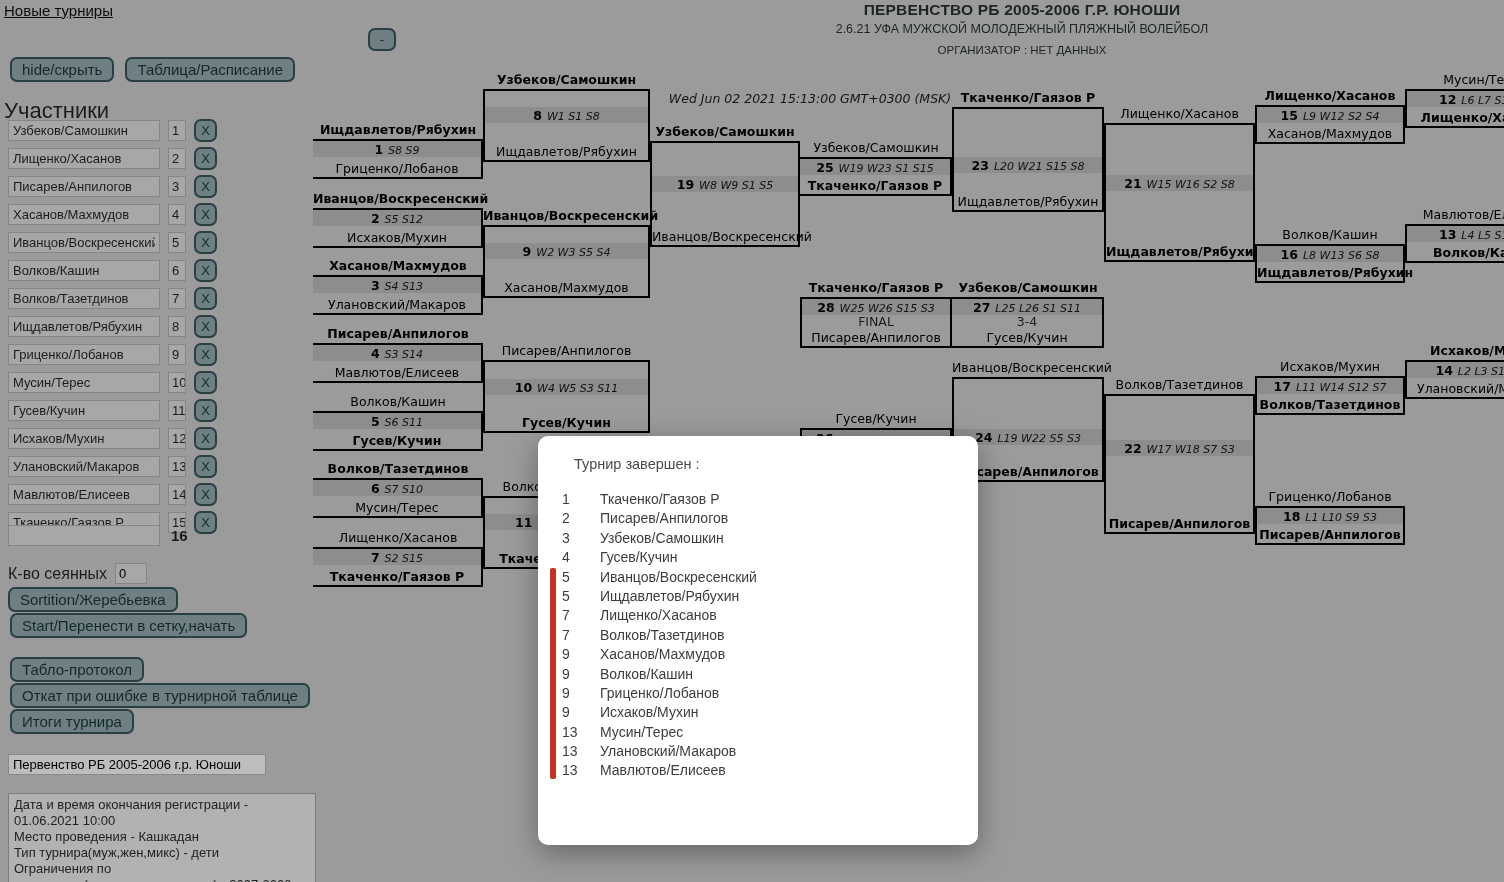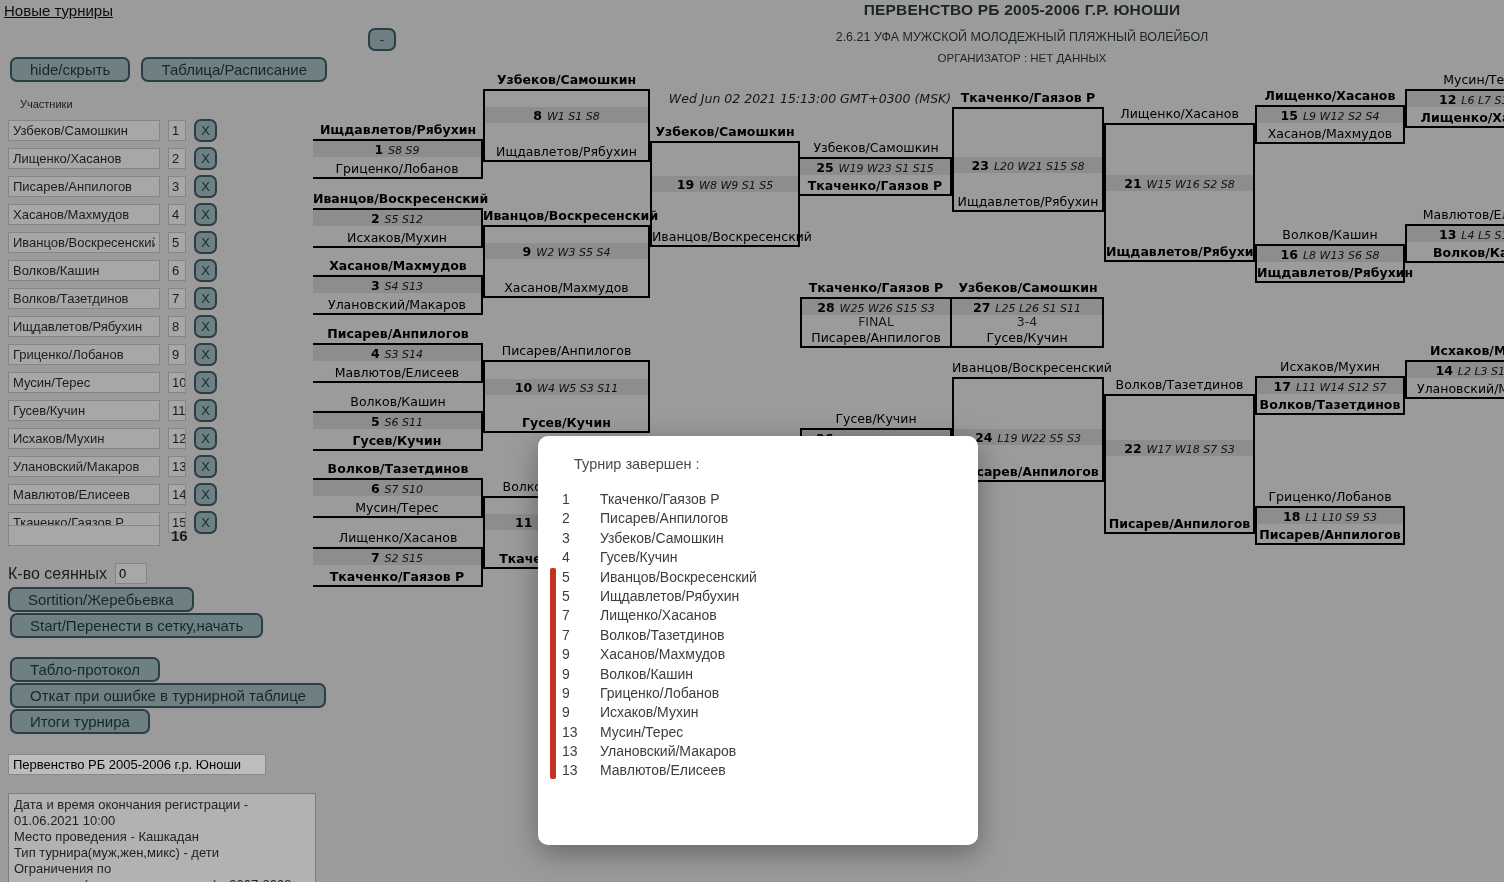--- a/index.html
+++ b/index.html
@@ -1,39 +1,39 @@
 <!DOCTYPE html>
 <html><head>
 <meta charset="utf-8">
 <style>
   html,body{margin:0;padding:0}
   body{width:1504px;height:882px;overflow:hidden;background:#9b9b9b;position:relative;
        font-family:"Liberation Sans",sans-serif;color:#1c1c1c}
   .abs{position:absolute}
   a.toplink{color:#0b0b0b;text-decoration:underline;font-size:15px}
   .btn{background:#6e8084;border:2px solid #2a3f44;border-radius:7px;color:#14282b;
-       font-size:15px;padding:2px 18px;font-family:"Liberation Sans",sans-serif;cursor:pointer;white-space:nowrap}
+       font-size:15px;padding:2px 10px;font-family:"Liberation Sans",sans-serif;cursor:pointer;white-space:nowrap}
   .btn.small{font-size:13px;padding:1px 7px}
   
   .prow{display:flex;align-items:center;gap:8px;margin-bottom:6px;height:22px}
   .pname{width:142px;height:19px;background:#a7a7a7;border:1px solid #858585;font-size:13px;
          padding:0 4px;color:#1c1c1c;font-family:"Liberation Sans",sans-serif}
   .pnum{width:13px;height:19px;background:#a7a7a7;border:1px solid #858585;font-size:13px;
         overflow:hidden;display:flex;align-items:center;padding-left:3px}
   .pnum.plain{background:none;border:none;width:auto;overflow:visible;font-size:15px}
   .xbtn{width:23px;height:23px;background:#6e8084;border:2px solid #2a3f44;border-radius:7px;
         color:#14282b;font-size:13px;line-height:1;padding:0;cursor:pointer}
   .seedin{width:24px;height:19px;background:#a7a7a7;border:1px solid #858585;font-size:13px;padding:0 3px}
   .tourin{width:248px;height:19px;background:#bdbdbd;border:1px solid #8a8a8a;font-size:13px;padding:0 4px}
   .infota{width:296px;height:104px;background:#b2b2b2;border:1px solid #7d7d7d;font-size:13px;
           line-height:16px;padding:3px 5px;resize:none;font-family:"Liberation Sans",sans-serif;color:#222}
   
   .hgroup{text-align:center;color:#1d2426}
   .htitle{font-size:15.5px;font-weight:bold;letter-spacing:.2px}
-  .hsub{font-size:12.5px;margin-top:11px}
+  .hsub{font-size:12.5px;margin-top:3px}
   .horg{font-size:11.5px;margin-top:8px}
   .tstamp{font-family:"DejaVu Sans",sans-serif;font-style:italic;font-size:12.5px;text-align:center;color:#151515}
   
   .match{position:absolute;font-family:"DejaVu Sans",sans-serif}
   .mname{height:18px;line-height:18px;text-align:center;font-size:12.5px;white-space:nowrap;color:#000}
   .mname.bold{font-weight:bold}
   .mbox{position:relative;border-top:2px solid #000;border-bottom:2px solid #000}
   .mbox.br{border-right:2px solid #000}
   .mbox.bl{border-left:2px solid #000}
   .mbar{position:absolute;left:0;right:0;height:16px;line-height:16px;background:#8d8d8d;
@@ -57,21 +57,21 @@
 </head>
 <body>
 
 <a class="abs toplink" style="left:4px;top:2px" href="#">Новые турниры</a>
 
 <div class="abs" style="left:10px;top:57px;display:flex;gap:11px">
   <button class="btn">hide/скрыть</button>
   <button class="btn">Таблица/Расписание</button>
 </div>
 
-<div class="abs" style="left:20px;top:98px;font-size:11px">Участники</div>
+<div class="abs" style="left:4px;top:98px;font-size:22px">Участники</div>
 
 <div class="abs" style="left:8px;top:119px">
 
     <div class="prow">
       <input class="pname" value="Узбеков/Самошкин" style="">
       <div class="pnum">1</div>
       <button class="xbtn">X</button>
     </div>
 
     <div class="prow">

